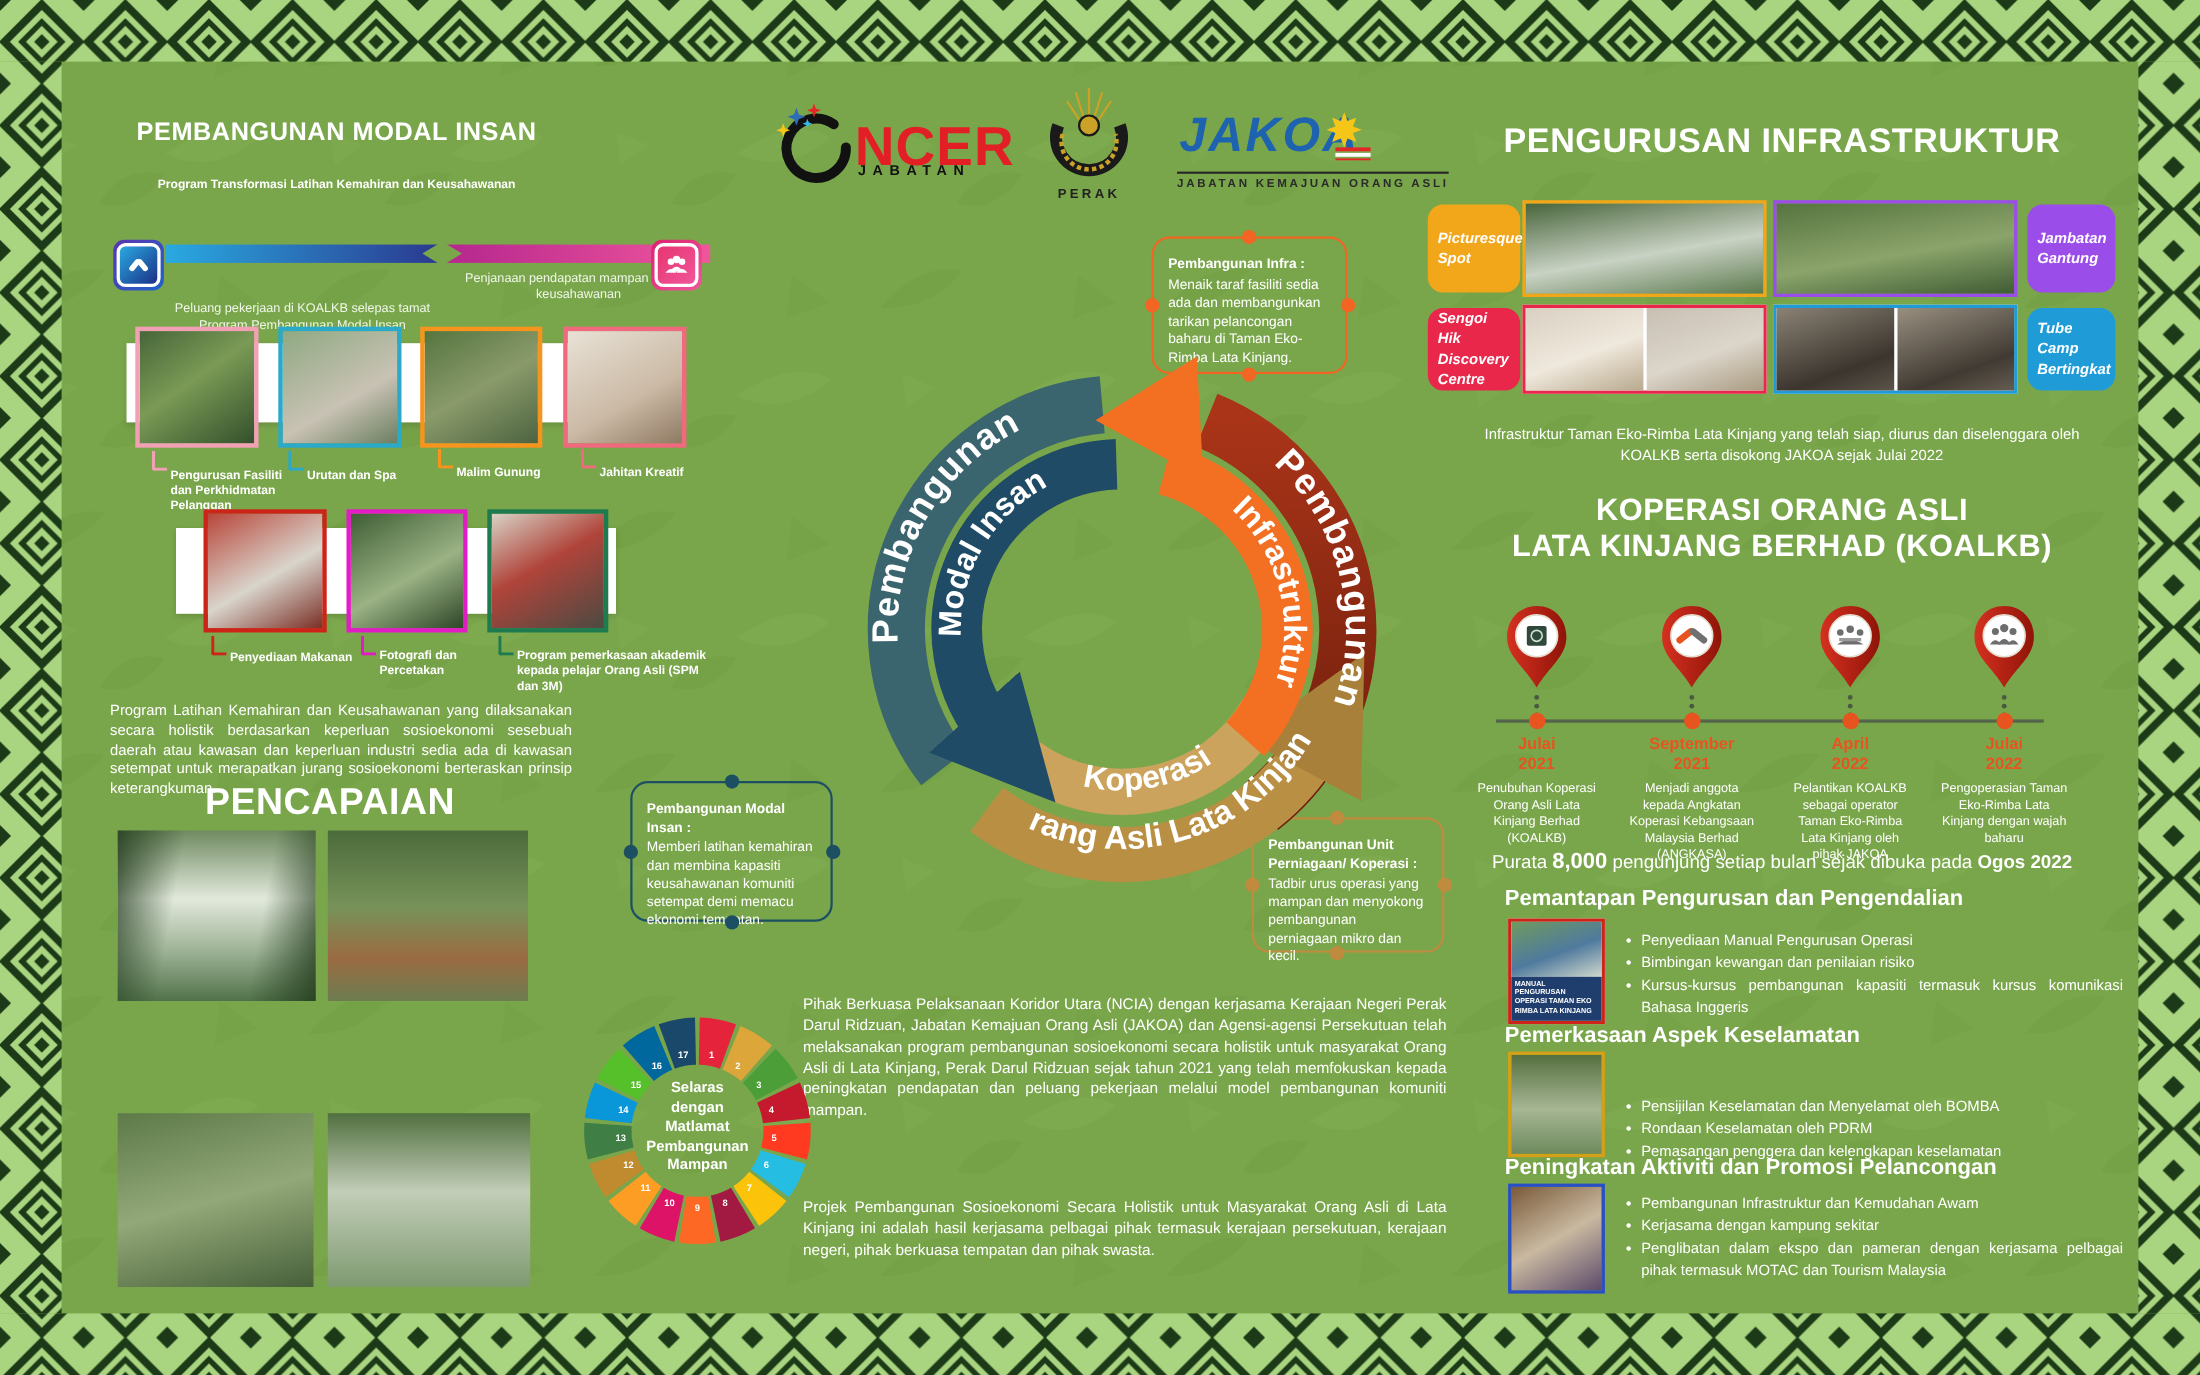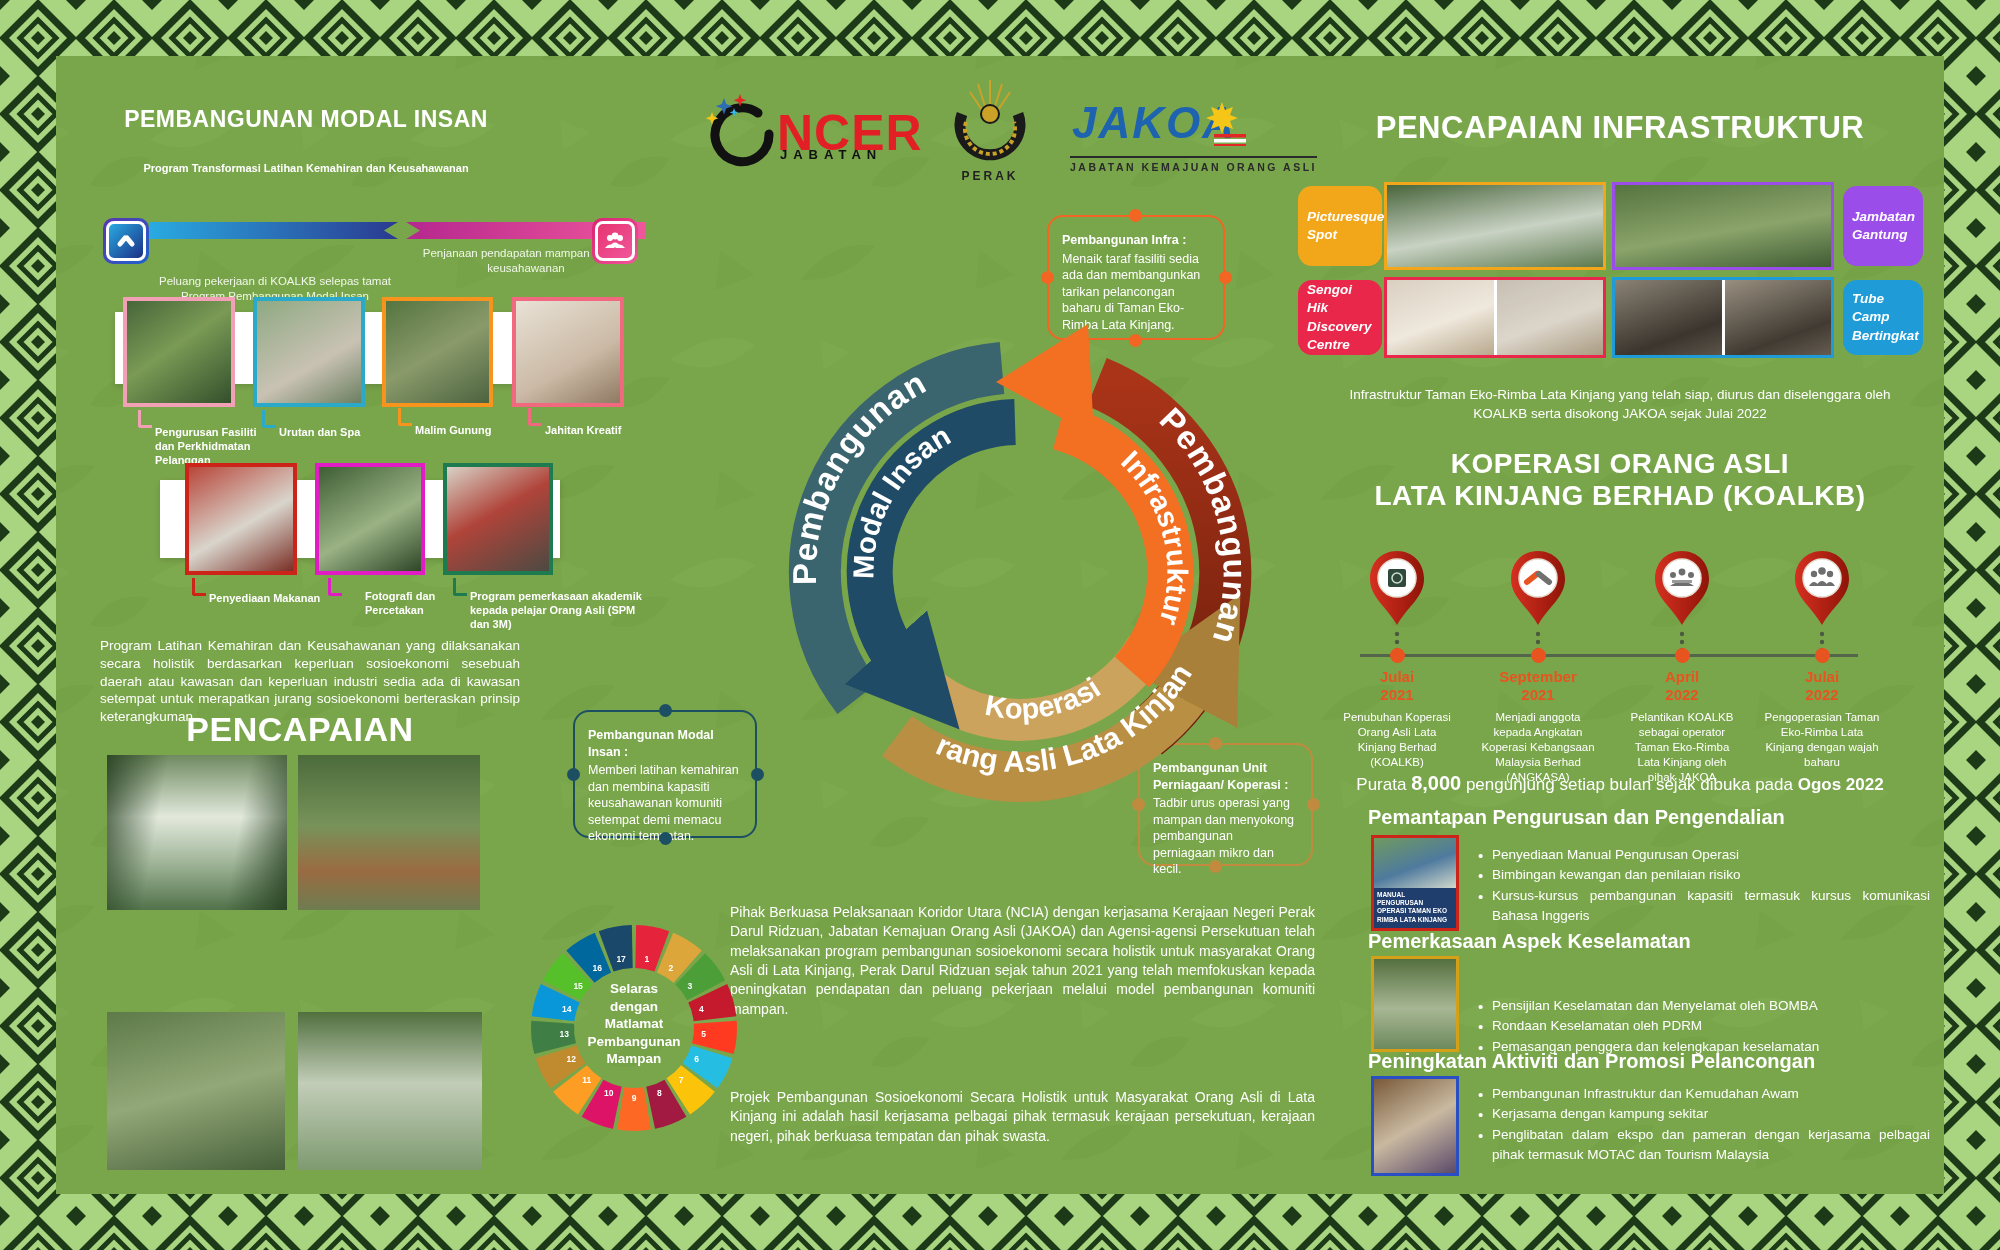--- a/index.html
+++ b/index.html
@@ -131,21 +131,21 @@
   <div class="abs cap" style="left:545px;top:424px;width:100px;">Jahitan Kreatif</div>
 
   <div class="abs strip" style="left:160px;top:480px;width:400px;height:78px;"></div>
   <div class="abs photo g-kitchen" style="left:185px;top:463px;width:112px;height:112px;border:4px solid #cc2418;"></div>
   <div class="abs photo g-photog" style="left:315px;top:463px;width:110px;height:112px;border:4px solid #e11cc4;"></div>
   <div class="abs photo g-class" style="left:443px;top:463px;width:110px;height:112px;border:4px solid #1e7a4f;"></div>
 
   <span class="elb" style="left:192px;top:578px;border-color:#cc2418;"></span>
   <div class="abs cap" style="left:209px;top:592px;width:150px;">Penyediaan Makanan</div>
   <span class="elb" style="left:328px;top:578px;border-color:#e11cc4;"></span>
-  <div class="abs cap" style="left:345px;top:590px;width:105px;margin-left:20px;">Fotografi dan Percetakan</div>
+  <div class="abs cap" style="left:345px;top:590px;width:105px;">Fotografi dan Percetakan</div>
   <span class="elb" style="left:453px;top:578px;border-color:#1e7a4f;"></span>
   <div class="abs cap" style="left:470px;top:590px;width:175px;">Program pemerkasaan akademik kepada pelajar Orang Asli (SPM dan 3M)</div>
 
   <div class="abs w just" style="left:100px;top:637px;width:420px;font-size:13.5px;line-height:1.32;">Program Latihan Kemahiran dan Keusahawanan yang dilaksanakan secara holistik berdasarkan keperluan sosioekonomi sesebuah daerah atau kawasan dan keperluan industri sedia ada di kawasan setempat untuk merapatkan jurang sosioekonomi berteraskan prinsip keterangkuman.</div>
 
   <div class="abs ttl" style="left:90px;top:710px;width:420px;font-size:34px;">PENCAPAIAN</div>
 
   <div class="abs photo g-fall" style="left:107px;top:755px;width:180px;height:155px;"></div>
   <div class="abs photo g-dance" style="left:298px;top:755px;width:182px;height:155px;"></div>
 
@@ -294,21 +294,21 @@
       <text x="95.13753375284004" y="42.19188302212689" fill="#fff" font-size="8.5" font-weight="bold" text-anchor="middle">17</text>
     </svg>
   <div class="abs w" style="left:560px;top:980px;width:148px;font-size:13.5px;font-weight:bold;text-align:center;white-space:pre-line;line-height:1.3;">Selaras
 dengan
 Matlamat
 Pembangunan
 Mampan</div>
 
   <div class="abs w just" style="left:730px;top:1088px;width:585px;font-size:14px;line-height:1.38;">Projek Pembangunan Sosioekonomi Secara Holistik untuk Masyarakat Orang Asli di Lata Kinjang ini adalah hasil kerjasama pelbagai pihak termasuk kerajaan persekutuan, kerajaan negeri, pihak berkuasa tempatan dan pihak swasta.</div>
 
-  <div class="abs ttl" style="left:1310px;top:110px;width:620px;font-size:31px;">PENCAPAIAN INFRASTRUKTUR</div>
+  <div class="abs ttl" style="left:1310px;top:110px;width:620px;font-size:31px;">PENGURUSAN INFRASTRUKTUR</div>
 
   <div class="abs tab" style="left:1298px;top:186px;width:84px;height:80px;background:#f2a71b;">Picturesque
 Spot</div>
   <div class="abs photo g-walk" style="left:1384px;top:182px;width:222px;height:88px;border:3px solid #f2a71b;"></div>
   <div class="abs photo g-bridge" style="left:1612px;top:182px;width:222px;height:88px;border:3px solid #9b4dea;"></div>
   <div class="abs tab" style="left:1843px;top:186px;width:80px;height:80px;background:#9b4dea;">Jambatan
 Gantung</div>
 
   <div class="abs tab" style="left:1298px;top:280px;width:84px;height:75px;background:#e8274b;">Sengoi Hik
 Discovery

